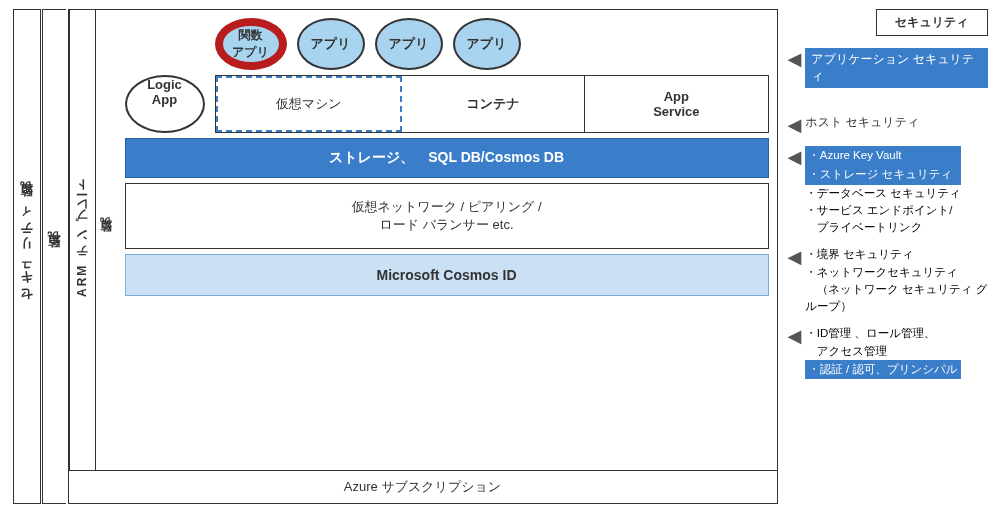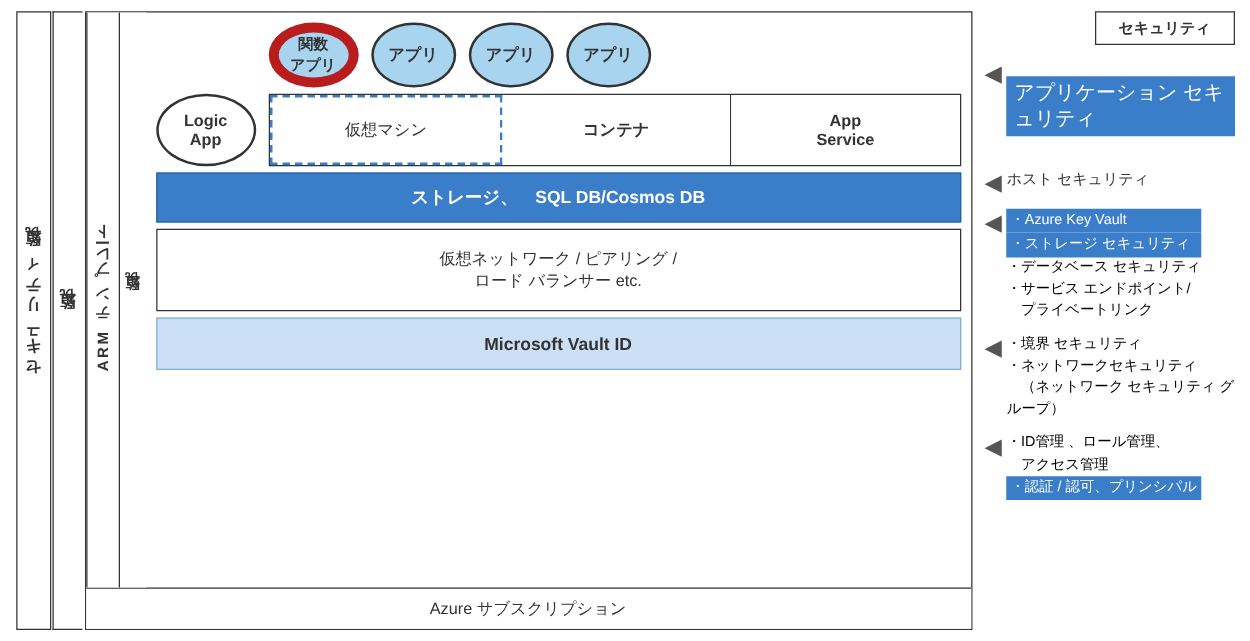--- a/index.html
+++ b/index.html
@@ -53,21 +53,21 @@
             <div style="width:68px;height:52px;border:2px solid #333;border-radius:50%;background:#a8d4f0;display:flex;align-items:center;justify-content:center;text-align:center;font-size:13px;font-weight:bold;color:#333;flex-shrink:0;">
               <span>アプリ</span>
             </div>
             <div style="width:68px;height:52px;border:2px solid #333;border-radius:50%;background:#a8d4f0;display:flex;align-items:center;justify-content:center;text-align:center;font-size:13px;font-weight:bold;color:#333;flex-shrink:0;">
               <span>アプリ</span>
             </div>
           </div>
 
           <div style="display:flex;flex-direction:row;align-items:stretch;gap:10px;">
 
-            <div style="width:80px;height:58px;border:2px solid #333;border-radius:50%;background:#fff;display:flex;align-items:center;justify-content:center;text-align:center;font-size:13px;font-weight:bold;color:#333;flex-shrink:0;">
+            <div style="width:80px;height:58px;border:2px solid #333;border-radius:50%;background:#fff;display:flex;align-items:flex-start;justify-content:center;text-align:center;font-size:13px;font-weight:bold;color:#333;flex-shrink:0;">
               <span>Logic<br>App</span>
             </div>
 
             <div style="flex:1;display:flex;flex-direction:row;border:1.5px solid #333;">
               <div style="flex:1;border-right:1.5px solid #333;border:2.5px dashed #3a7dc9;display:flex;align-items:center;justify-content:center;text-align:center;font-size:13px;font-weight:normal;color:#333;padding:8px 4px;background:#fff;">
                 <span>仮想マシン</span>
               </div>
               <div style="flex:1;border-right:1.5px solid #333;display:flex;align-items:center;justify-content:center;text-align:center;font-size:13px;font-weight:bold;color:#333;padding:8px 4px;background:#fff;">
                 <span>コンテナ</span>
               </div>
@@ -79,40 +79,40 @@
 
           <div style="background:#3a7dc9;color:#fff;text-align:center;font-size:14px;font-weight:bold;padding:10px 6px;border:1.5px solid #2860a0;">
             <span>ストレージ、　SQL DB/Cosmos DB</span>
           </div>
 
           <div style="border:1.5px solid #333;text-align:center;font-size:13px;color:#333;padding:14px 6px;background:#fff;">
             <span>仮想ネットワーク / ピアリング /<br>ロード バランサー etc.</span>
           </div>
 
           <div style="background:#cce0f5;border:1.5px solid #7ab0d8;text-align:center;font-size:14px;font-weight:bold;color:#333;padding:12px 6px;">
-            <span>Microsoft Vault ID</span>
+            <span>Microsoft Cosmos ID</span>
           </div>
 
         </div>
       </div>
 
       <div style="border-top:1.5px solid #333;text-align:center;padding:7px 6px;font-size:13px;color:#333;background:#fff;">
         <span>Azure  サブスクリプション</span>
       </div>
     </div>
 
     <div style="width:210px;display:flex;flex-direction:column;padding-left:10px;padding-top:0;gap:0;flex-shrink:0;">
 
       <div style="border:1.5px solid #333;padding:4px 18px;font-size:12px;font-weight:bold;text-align:center;color:#333;background:#fff;align-self:flex-end;margin-bottom:8px;">
         <span>セキュリティ</span>
       </div>
 
       <div style="display:flex;flex-direction:row;align-items:flex-start;margin-bottom:26px;margin-top:4px;">
         <span style="font-size:18px;color:#555;margin-right:4px;flex-shrink:0;">◀</span>
-        <div style="background:#3a7dc9;color:#fff;padding:3px 6px;font-size:16px;font-weight:normal;margin-top:13px;">
+        <div style="background:#3a7dc9;color:#fff;padding:3px 6px;font-size:12px;font-weight:normal;">
           <span>アプリケーション セキュリティ</span>
         </div>
       </div>
 
       <div style="display:flex;flex-direction:row;align-items:flex-start;margin-bottom:10px;">
         <span style="font-size:18px;color:#555;margin-right:4px;flex-shrink:0;">◀</span>
         <div style="font-size:12px;color:#333;">
           <span>ホスト セキュリティ</span>
         </div>
       </div>

